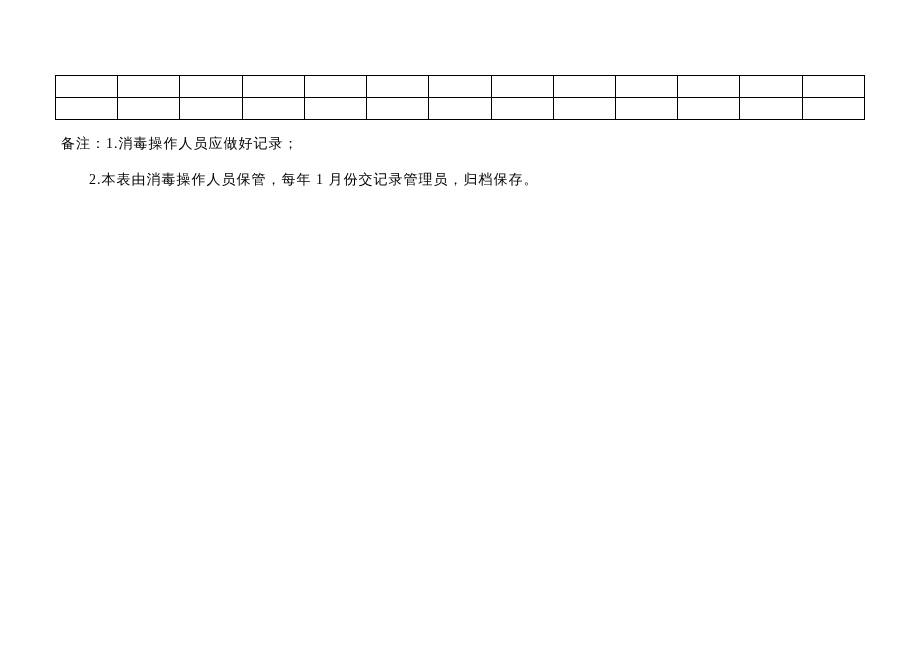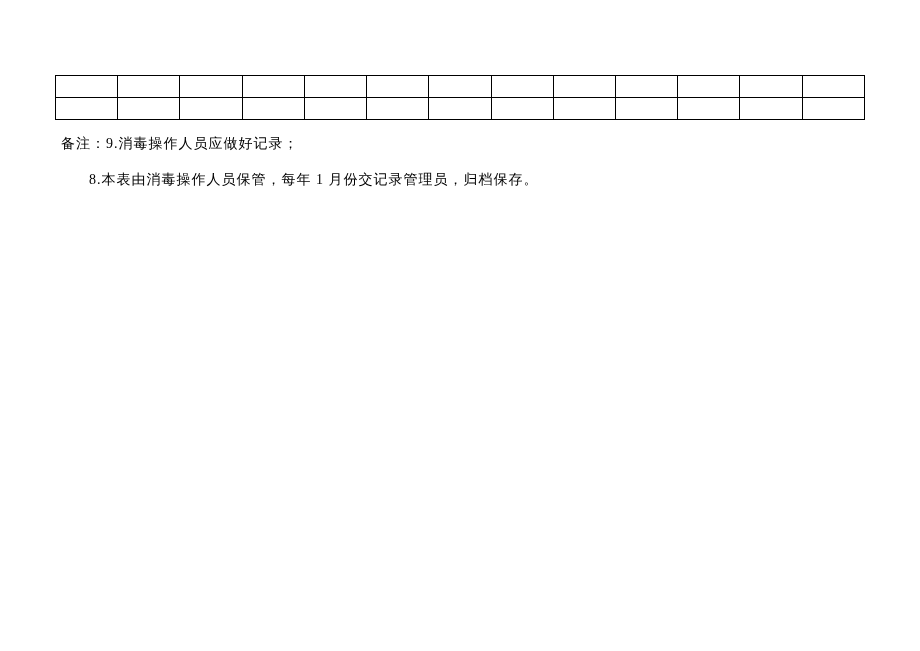--- a/index.html
+++ b/index.html
@@ -76,17 +76,17 @@
       <td></td>
       <td></td>
       <td></td>
       <td></td>
       <td></td>
     </tr>
   </tbody>
     </table>
 
   <div class="notes-section">
-    <span class="note-line-1">备注：9.消毒操作人员应做好记录；</span>
-    <span class="note-line-2">8.本表由消毒操作人员保管，每年 1 月份交记录管理员，归档保存。</span>
+    <span class="note-line-1">备注：1.消毒操作人员应做好记录；</span>
+    <span class="note-line-2">2.本表由消毒操作人员保管，每年 1 月份交记录管理员，归档保存。</span>
   </div>
 
 </div>
 
 </body></html>

